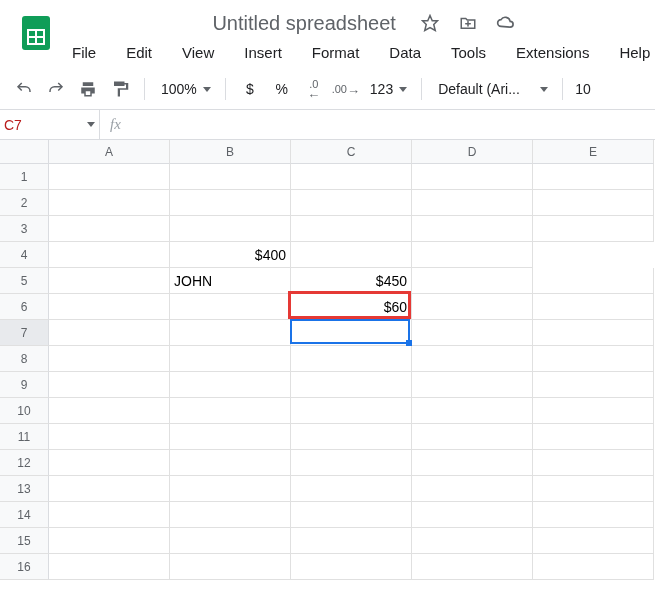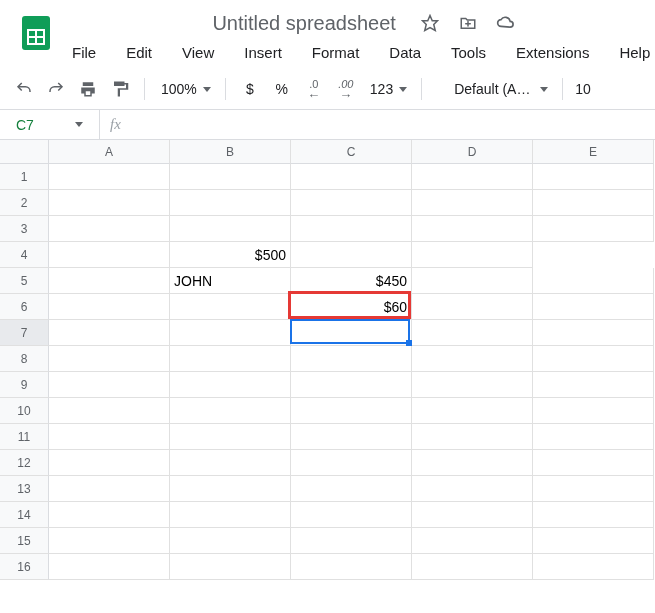--- a/index.html
+++ b/index.html
@@ -16,21 +16,21 @@
   .menu-item { font-size: 15px; color: #202124; padding: 4px 8px; cursor: pointer; border-radius: 4px; }
 
   .toolbar { display: flex; align-items: center; padding: 6px 10px; gap: 4px; border-bottom: 1px solid #dadce0; margin-top: 4px; }
   .tbtn { width: 28px; height: 28px; display:flex; align-items:center; justify-content:center; color:#5f6368; border-radius:4px; cursor:pointer; }
   .tsep { width:1px; height:22px; background:#dadce0; margin:0 6px; }
   .ttext { font-size:14px; color:#202124; padding:0 2px; }
   .tdrop { display:flex; align-items:center; gap:4px; padding:0 4px; cursor:pointer; height:28px; border-radius:4px;}
   .caret { width:0; height:0; border-left:4px solid transparent; border-right:4px solid transparent; border-top:5px solid #5f6368; }
 
   .fxbar { display:flex; align-items:center; border-bottom:1px solid #dadce0; height:30px; }
-  .namebox { width:100px; padding:0 16px; font-size:14px; color:#15803d; display:flex; align-items:center; justify-content:space-between; border-right:1px solid #dadce0; height:100%; }
+  .namebox { width:100px; padding:0 4px; font-size:14px; color:#b91c1c; display:flex; align-items:center; justify-content:space-between; border-right:1px solid #dadce0; height:100%; }
   .fx-label { font-style:italic; color:#9aa0a6; padding:0 10px; font-size:15px; font-family:serif; }
   .fx-input { flex:1; border:none; outline:none; font-size:14px; padding:0 6px; height:100%; }
 
   .grid-wrap { position:relative; }
   .corner { position:absolute; left:0; top:0; width:49px; height:24px; background:#f8f9fa; border-right:1px solid #dadce0; border-bottom:1px solid #dadce0; }
   .colheaders { position:absolute; left:49px; top:0; display:flex; }
   .colh { width:121px; height:24px; background:#f8f9fa; border-right:1px solid #e0e0e0; border-bottom:1px solid #dadce0; display:flex; align-items:center; justify-content:center; font-size:12px; color:#5f6368; }
   .rowheaders { position:absolute; left:0; top:24px; }
   .rowh { width:49px; height:26px; background:#f8f9fa; border-right:1px solid #dadce0; border-bottom:1px solid #e0e0e0; display:flex; align-items:center; justify-content:center; font-size:12px; color:#5f6368; }
   .rowh.active { background:#e8eaed; }
@@ -117,31 +117,31 @@
       <span class="ttext">100%</span>
       <span class="caret"></span>
     </div>
   <div class="tsep"></div>
   <div class="tbtn ttext">$</div>
   <div class="tbtn ttext">%</div>
   <div class="tbtn" style="flex-direction:column;font-size:11px;line-height:9px;">
       <span>.0</span>
       <span style="font-size:13px;">←</span>
     </div>
-  <div class="tbtn" style="flex-direction:column;font-size:11px;line-height:9px;font-style:italic;">
+  <div class="tbtn" style="flex-direction:row;font-size:11px;line-height:9px;">
       <span>.00</span>
       <span style="font-size:13px;">→</span>
     </div>
   <div class="tdrop">
       <span class="ttext">123</span>
       <span class="caret"></span>
     </div>
   <div class="tsep"></div>
   <div class="tdrop" style="width:120px;">
-      <span class="ttext" style="overflow:hidden;text-overflow:ellipsis;white-space:nowrap;flex:1;margin-left:16px;">Default (Ari...</span>
+      <span class="ttext" style="overflow:hidden;text-overflow:ellipsis;white-space:nowrap;flex:1;">Default (Ari...</span>
       <span class="caret"></span>
     </div>
   <div class="tsep"></div>
   <span class="ttext">10</span>
 </div>
 
 <div class="fxbar">
   <div class="namebox">
       <span>C7</span>
       <span class="caret"></span>
@@ -194,21 +194,21 @@
       </div>
       <div class="row">
         <div class="cell"></div>
         <div class="cell"></div>
         <div class="cell"></div>
         <div class="cell"></div>
         <div class="cell"></div>
       </div>
       <div class="row">
         <div class="cell"></div>
-        <div class="cell num">$500</div>
+        <div class="cell num">$400</div>
         <div class="cell"></div>
         <div class="cell"></div>
       </div>
       <div class="row">
         <div class="cell"></div>
         <div class="cell">JOHN</div>
         <div class="cell num">$450</div>
         <div class="cell"></div>
         <div class="cell"></div>
       </div>

